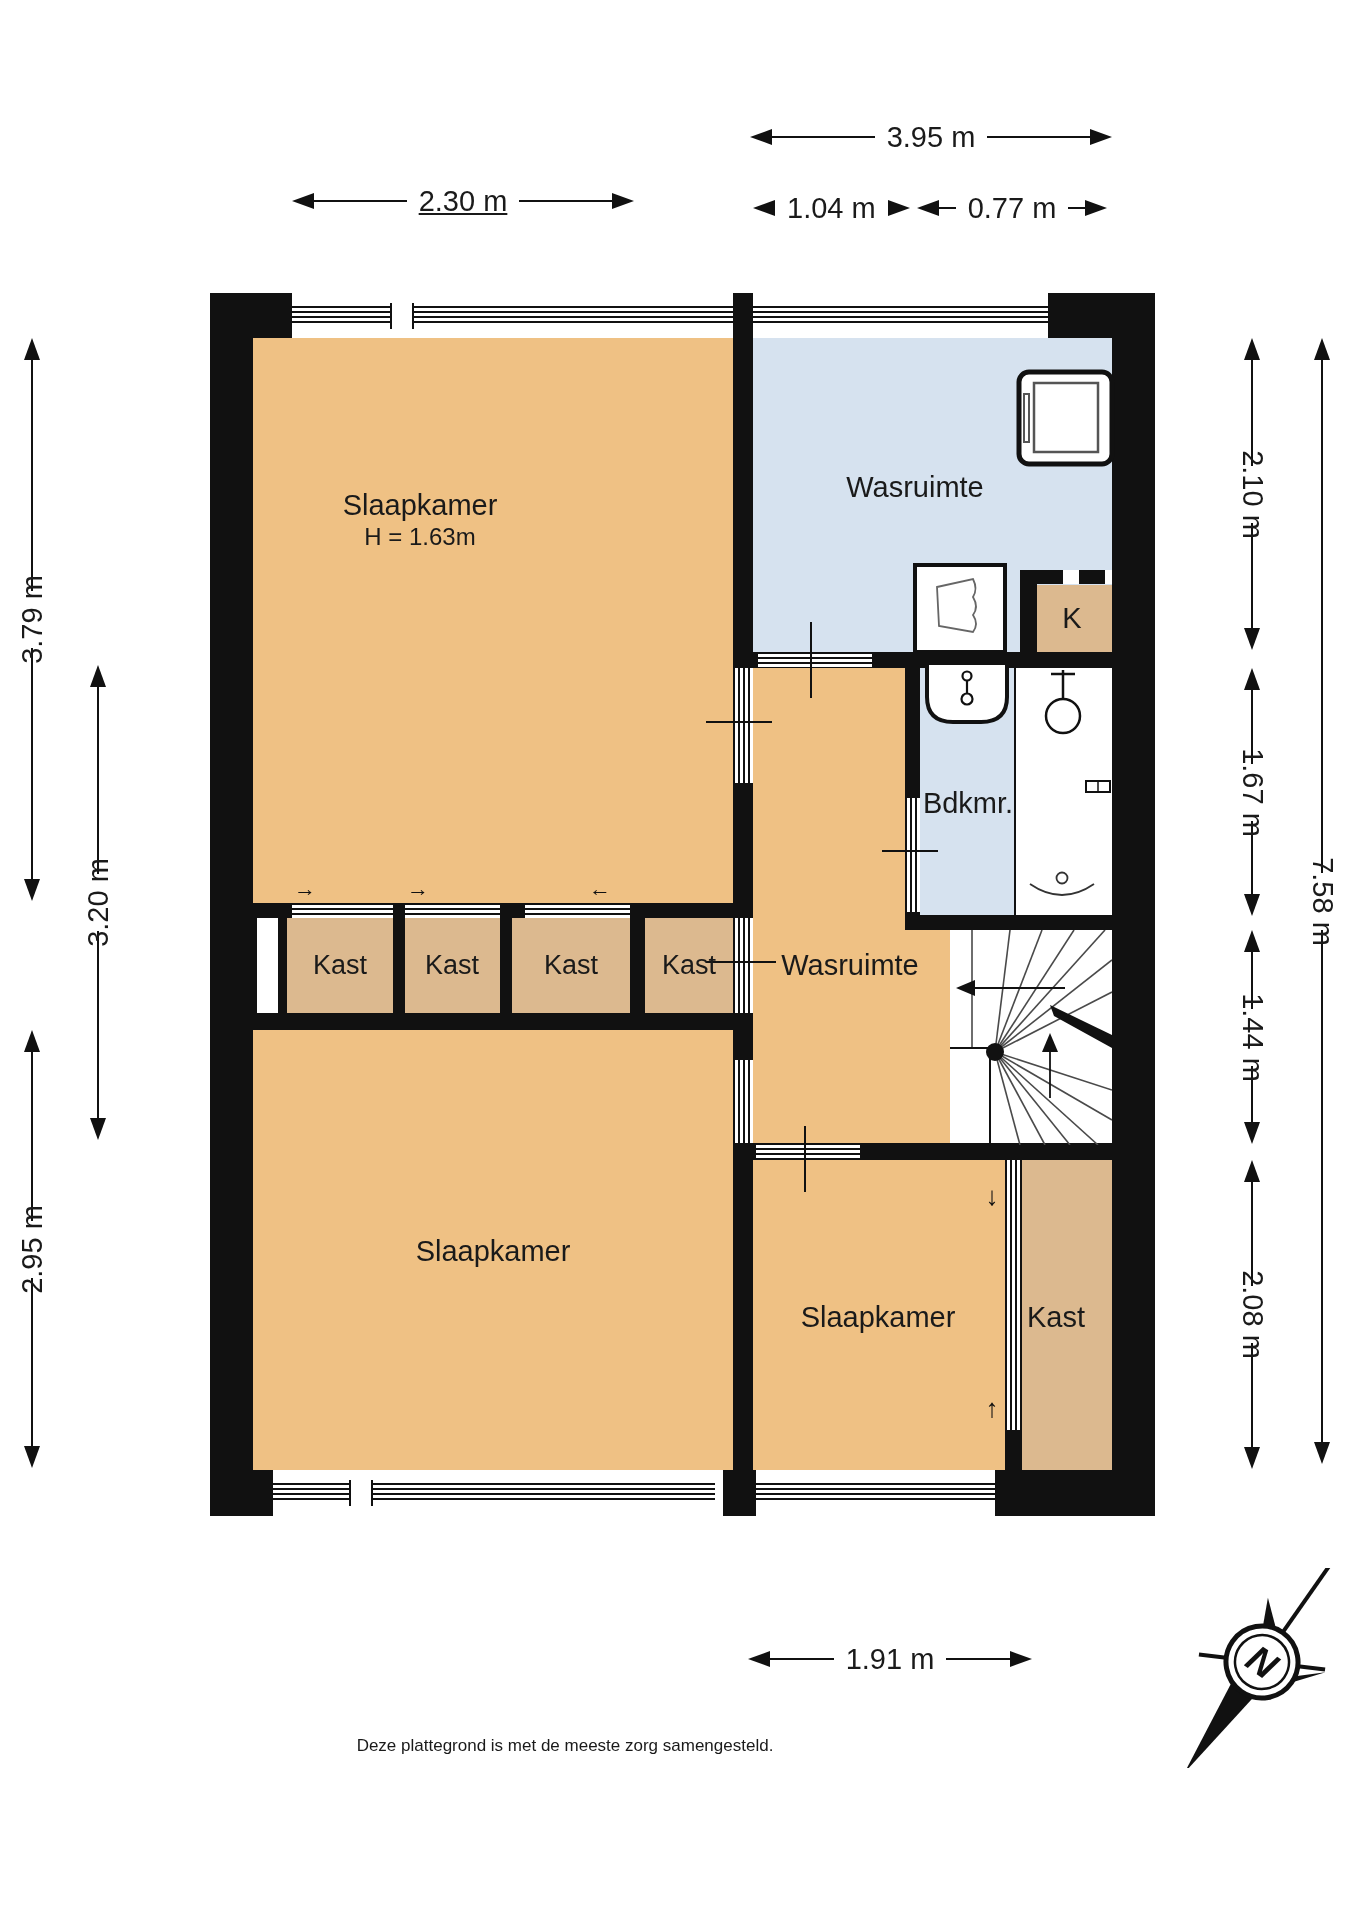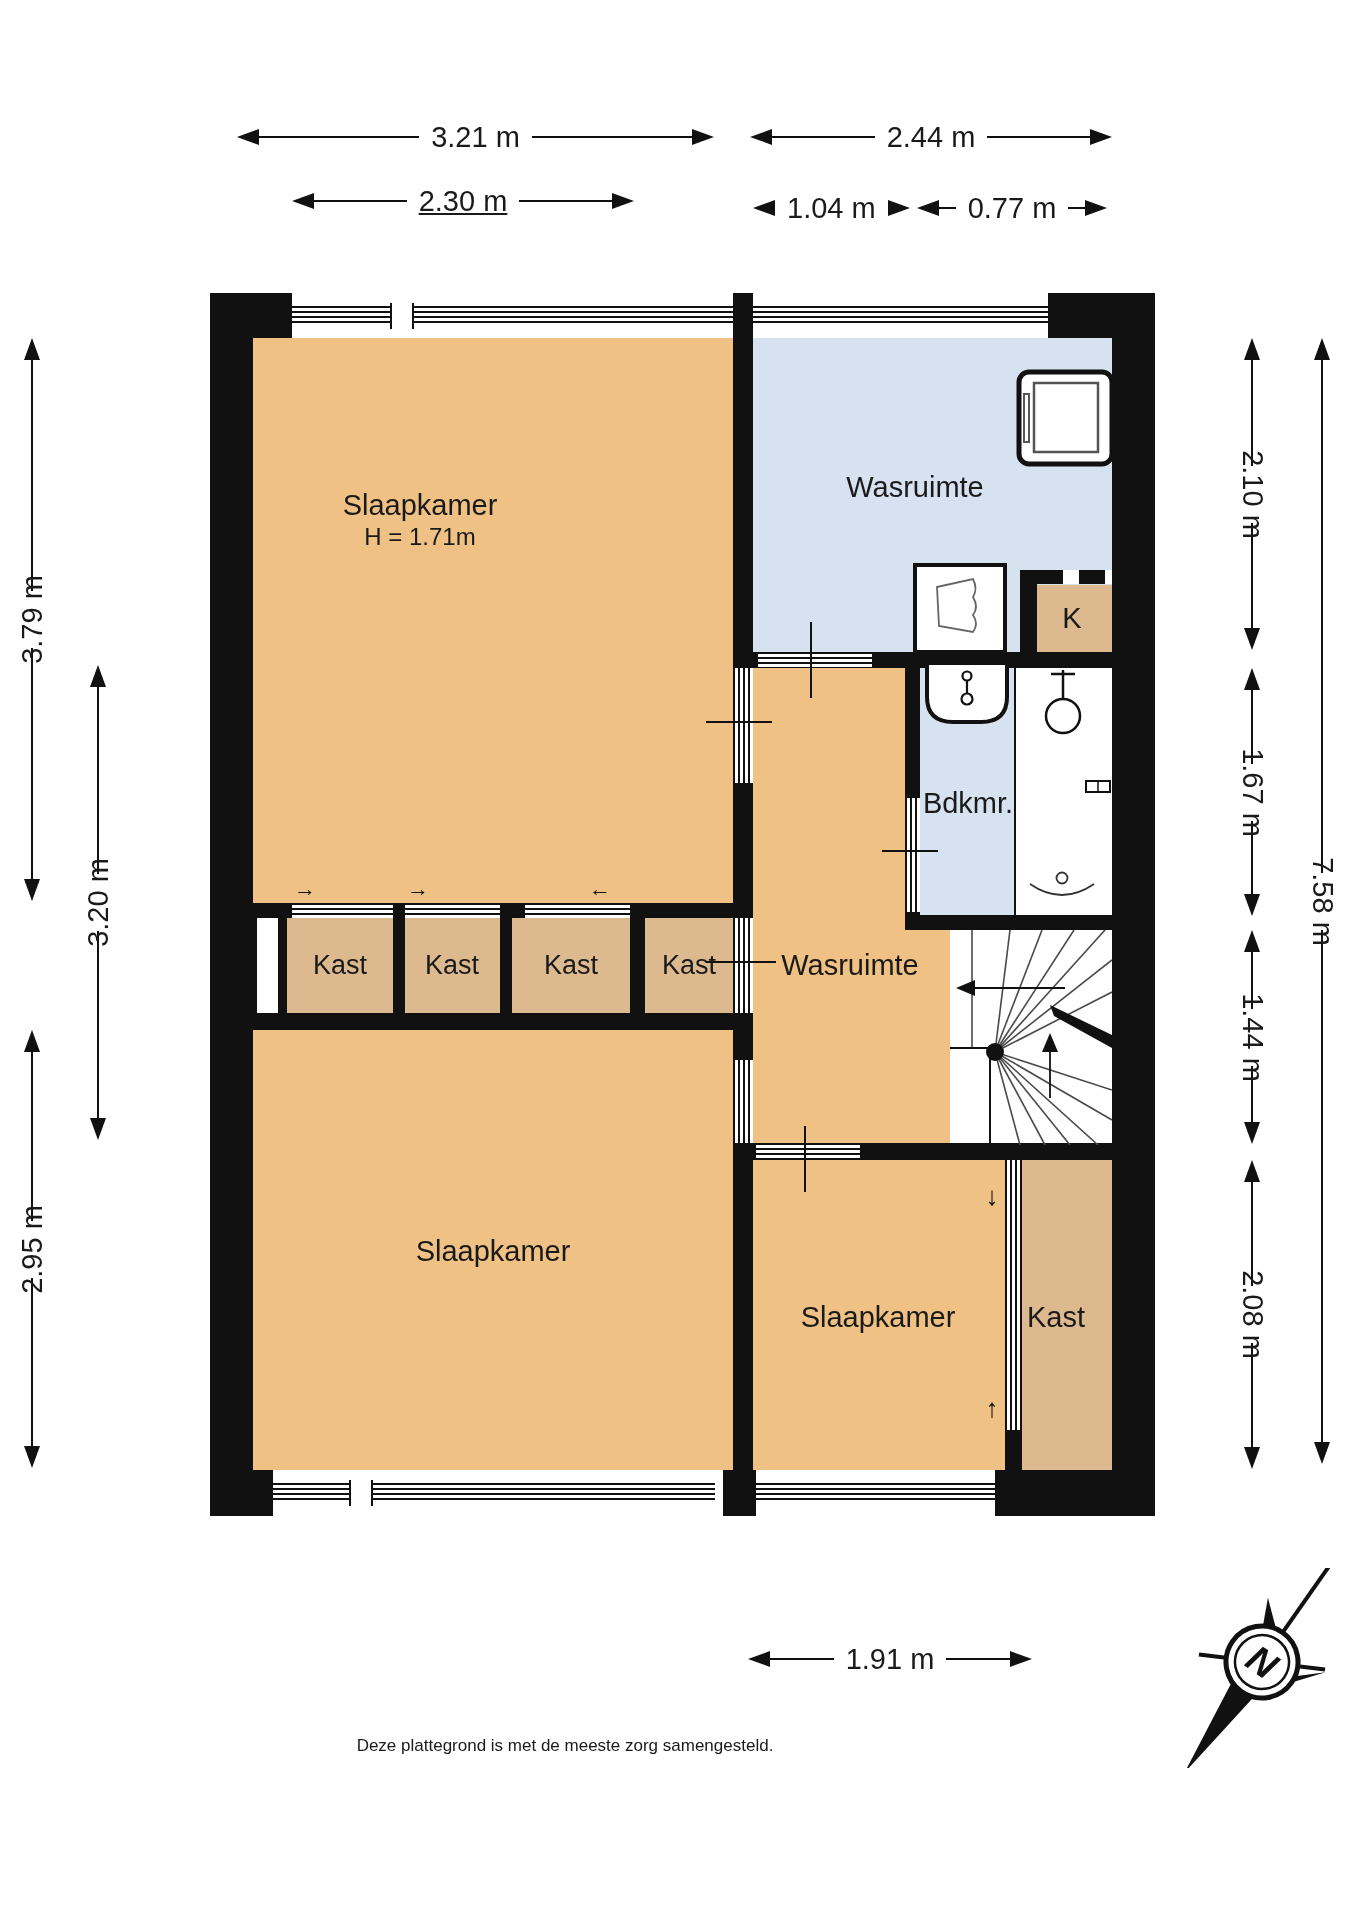--- a/index.html
+++ b/index.html
@@ -172,41 +172,36 @@
     <polygon points="92,122 108,122 100,103" fill="#111"></polygon>
   </svg>
 
   <span class="arrow-glyph" style="left:305px;top:889px;">→</span>
   <span class="arrow-glyph" style="left:418px;top:889px;">→</span>
   <span class="arrow-glyph" style="left:600px;top:889px;">←</span>
   <span class="arrow-glyph big" style="left:992px;top:1196px;">↓</span>
   <span class="arrow-glyph big" style="left:992px;top:1408px;">↑</span>
 
   <div class="lbl" style="left:420px;top:505px;">Slaapkamer</div>
-  <div class="lbl small" style="left:420px;top:537px;">H = 1.71m</div>
+  <div class="lbl small" style="left:420px;top:537px;">H = 1.63m</div>
   <div class="lbl" style="left:915px;top:487px;">Wasruimte</div>
   <div class="lbl" style="left:1072px;top:618px;">K</div>
   <div class="lbl" style="left:968px;top:803px;">Bdkmr.</div>
   <div class="lbl" style="left:850px;top:965px;">Wasruimte</div>
   <div class="lbl kast" style="left:340px;top:965px;">Kast</div>
   <div class="lbl kast" style="left:452px;top:965px;">Kast</div>
   <div class="lbl kast" style="left:571px;top:965px;">Kast</div>
   <div class="lbl kast" style="left:689px;top:965px;">Kast</div>
   <div class="lbl" style="left:493px;top:1251px;">Slaapkamer</div>
   <div class="lbl" style="left:878px;top:1317px;">Slaapkamer</div>
   <div class="lbl" style="left:1056px;top:1317px;">Kast</div>
 
-  <div class="dim h" style="left:237px;top:122px;width:477px;">
-    <div class="seg"></div>
-      <span class="txt">3.21 m</span>
-      <div class="seg"></div>
-  </div>
   <div class="dim h" style="left:750px;top:122px;width:362px;">
     <div class="seg"></div>
-      <span class="txt">2.44 m</span>
+      <span class="txt">3.95 m</span>
       <div class="seg"></div>
   </div>
   <div class="dim h" style="left:292px;top:186px;width:342px;text-decoration:underline;">
     <div class="seg"></div>
       <span class="txt">2.30 m</span>
       <div class="seg"></div>
   </div>
   <div class="dim h" style="left:753px;top:193px;width:154px;">
     <div class="seg"></div>
       <span class="txt">1.04 m</span>

